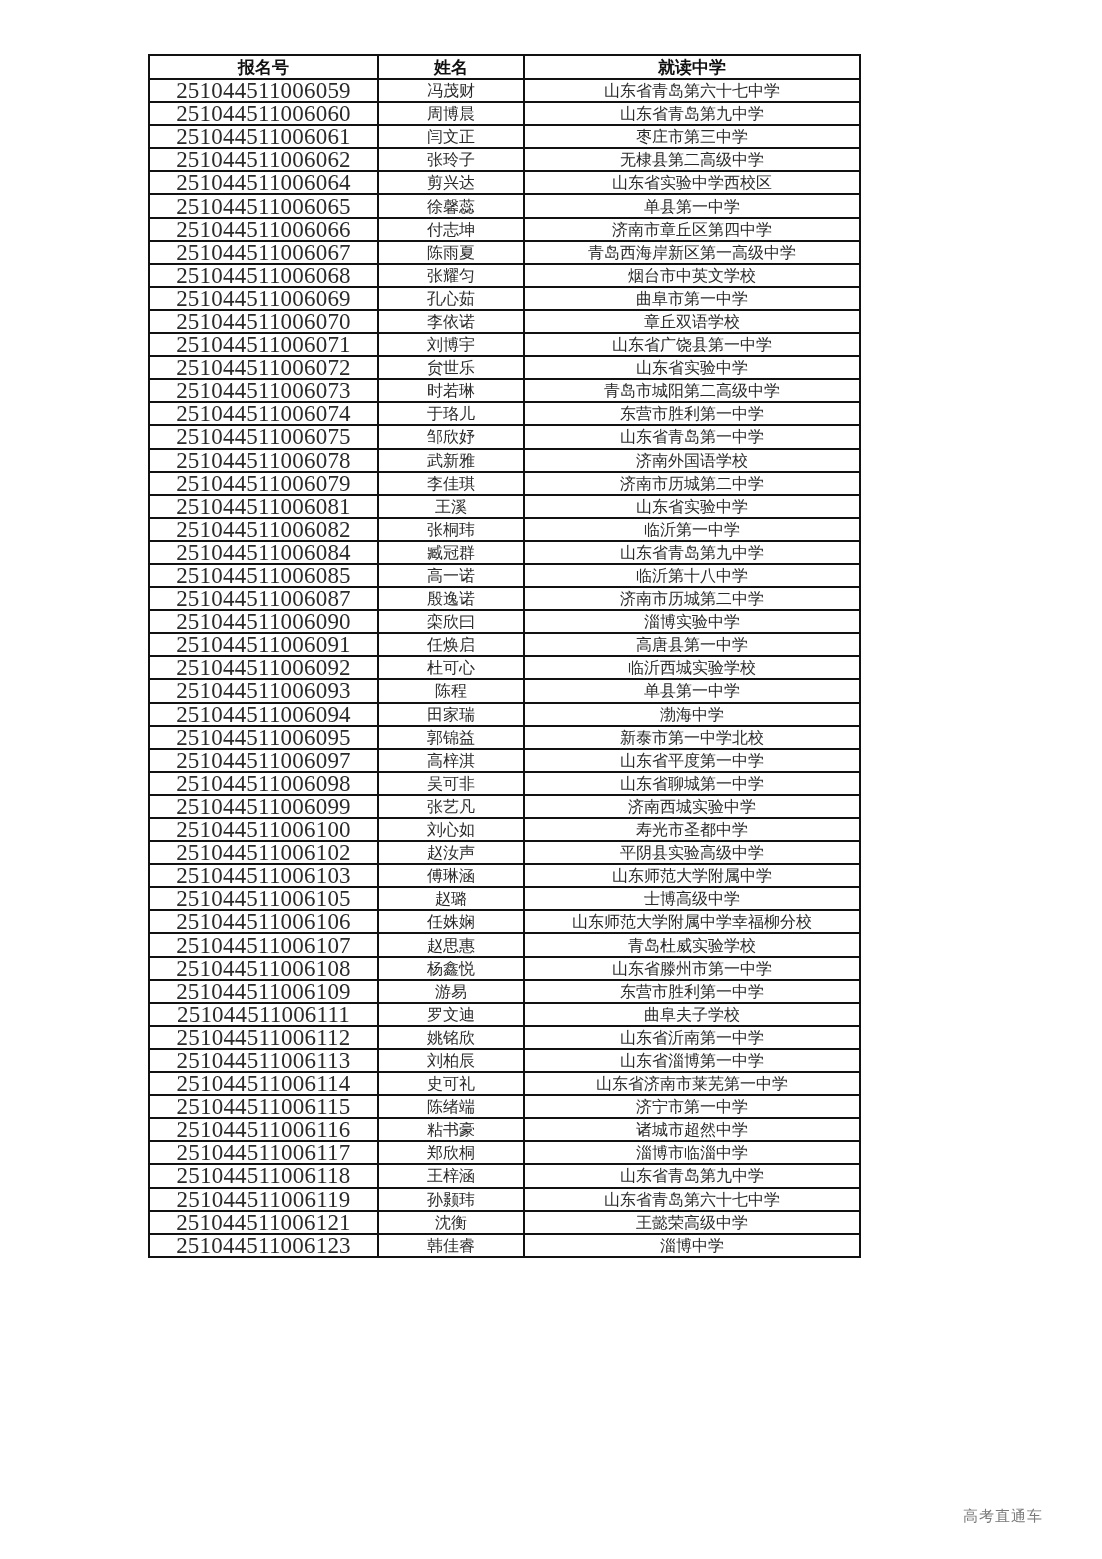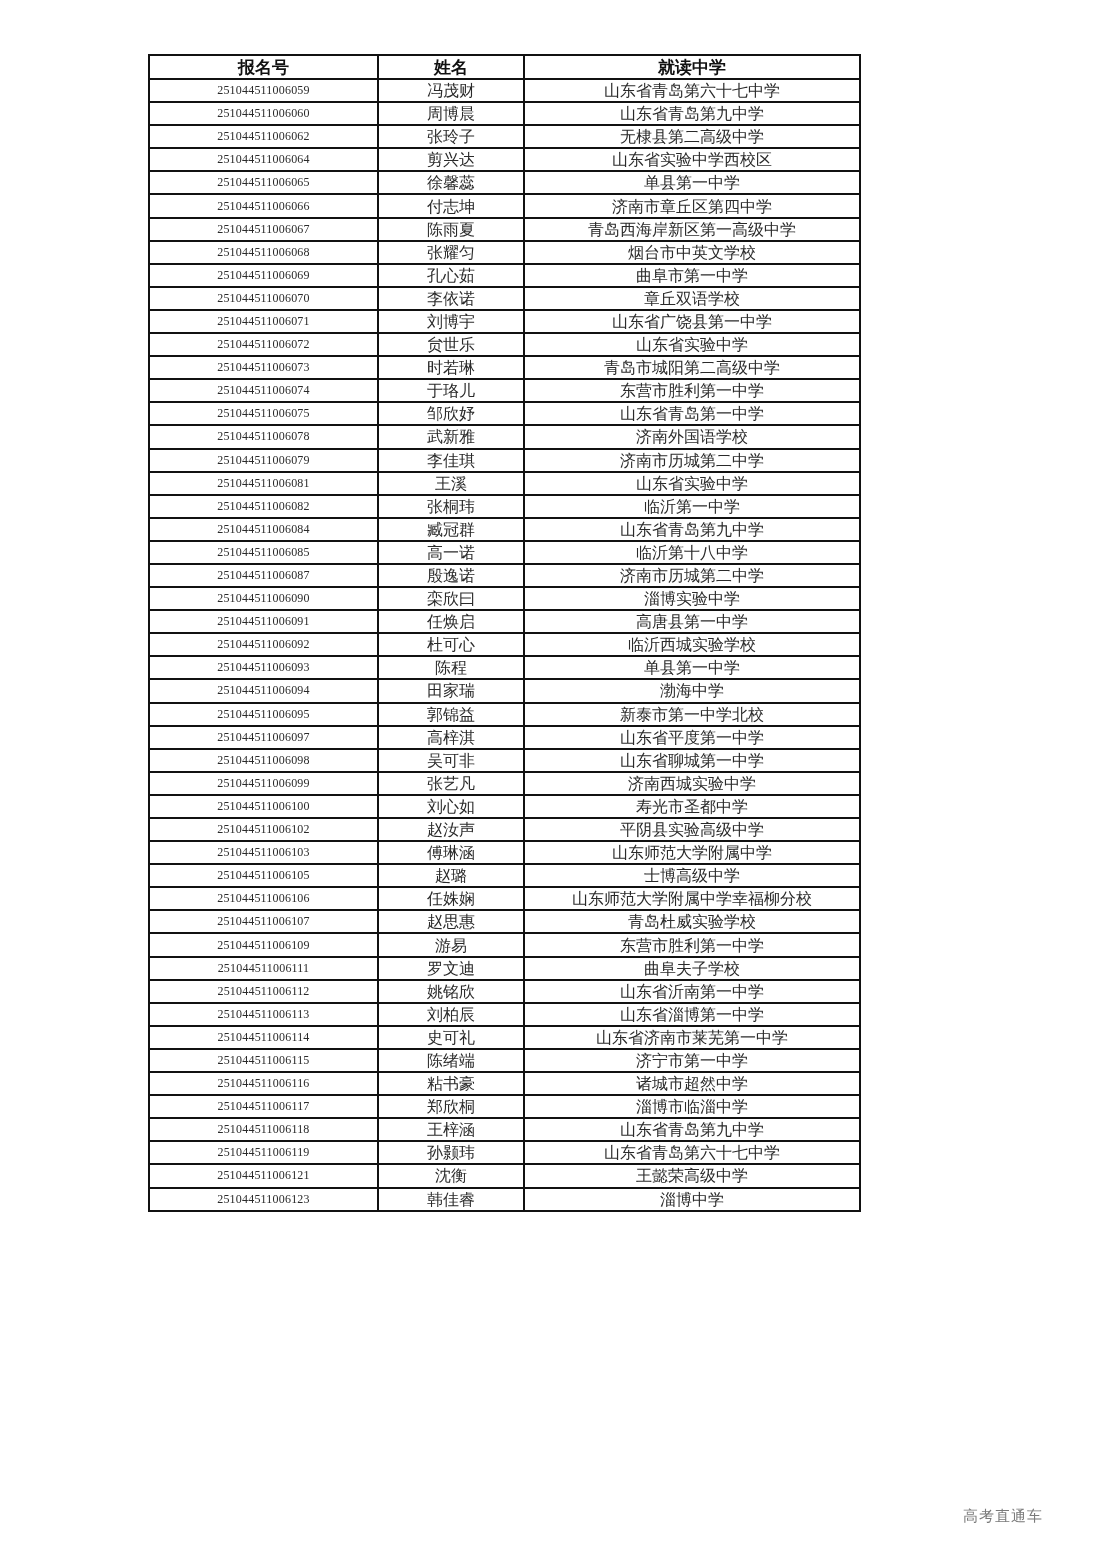--- a/index.html
+++ b/index.html
@@ -48,21 +48,21 @@
     line-height: 22px;
   }
   table.roster td {
     height: 21.1px;
     font-size: 16px;
     line-height: 21px;
     color: #2a2a2a;
   }
   table.roster td.c-id {
     font-family: "Liberation Serif", "DejaVu Serif", serif;
-    font-size: 12px;
+    font-size: 23px;
     letter-spacing: 0.2px;
   }
   table.roster td.c-name,
   table.roster td.c-school {
     font-family: "DejaVu Serif", "Liberation Serif", serif;
     font-size: 16px;
   }
   .watermark {
     position: absolute;
     left: 963px;
@@ -95,20 +95,25 @@
           <td class="c-id">251044511006059</td>
           <td class="c-name">冯茂财</td>
           <td class="c-school">山东省青岛第六十七中学</td>
         </tr>
         <tr>
           <td class="c-id">251044511006060</td>
           <td class="c-name">周博晨</td>
           <td class="c-school">山东省青岛第九中学</td>
         </tr>
         <tr>
+          <td class="c-id">251044511006061</td>
+          <td class="c-name">闫文正</td>
+          <td class="c-school">枣庄市第三中学</td>
+        </tr>
+        <tr>
           <td class="c-id">251044511006062</td>
           <td class="c-name">张玲子</td>
           <td class="c-school">无棣县第二高级中学</td>
         </tr>
         <tr>
           <td class="c-id">251044511006064</td>
           <td class="c-name">剪兴达</td>
           <td class="c-school">山东省实验中学西校区</td>
         </tr>
         <tr>
@@ -268,20 +273,25 @@
         </tr>
         <tr>
           <td class="c-id">251044511006106</td>
           <td class="c-name">任姝娴</td>
           <td class="c-school">山东师范大学附属中学幸福柳分校</td>
         </tr>
         <tr>
           <td class="c-id">251044511006107</td>
           <td class="c-name">赵思惠</td>
           <td class="c-school">青岛杜威实验学校</td>
+        </tr>
+        <tr>
+          <td class="c-id">251044511006108</td>
+          <td class="c-name">杨鑫悦</td>
+          <td class="c-school">山东省滕州市第一中学</td>
         </tr>
         <tr>
           <td class="c-id">251044511006109</td>
           <td class="c-name">游易</td>
           <td class="c-school">东营市胜利第一中学</td>
         </tr>
         <tr>
           <td class="c-id">251044511006111</td>
           <td class="c-name">罗文迪</td>
           <td class="c-school">曲阜夫子学校</td>

